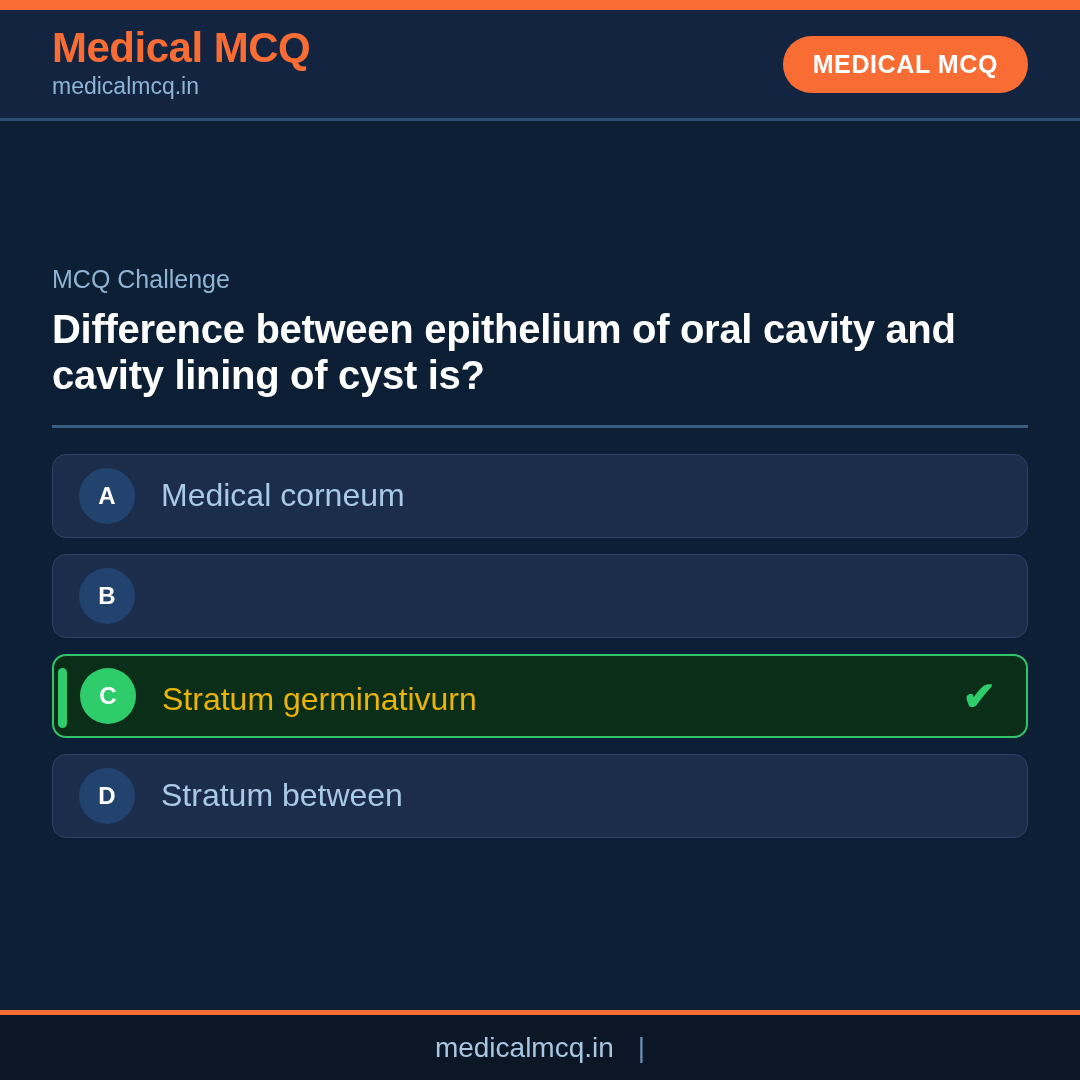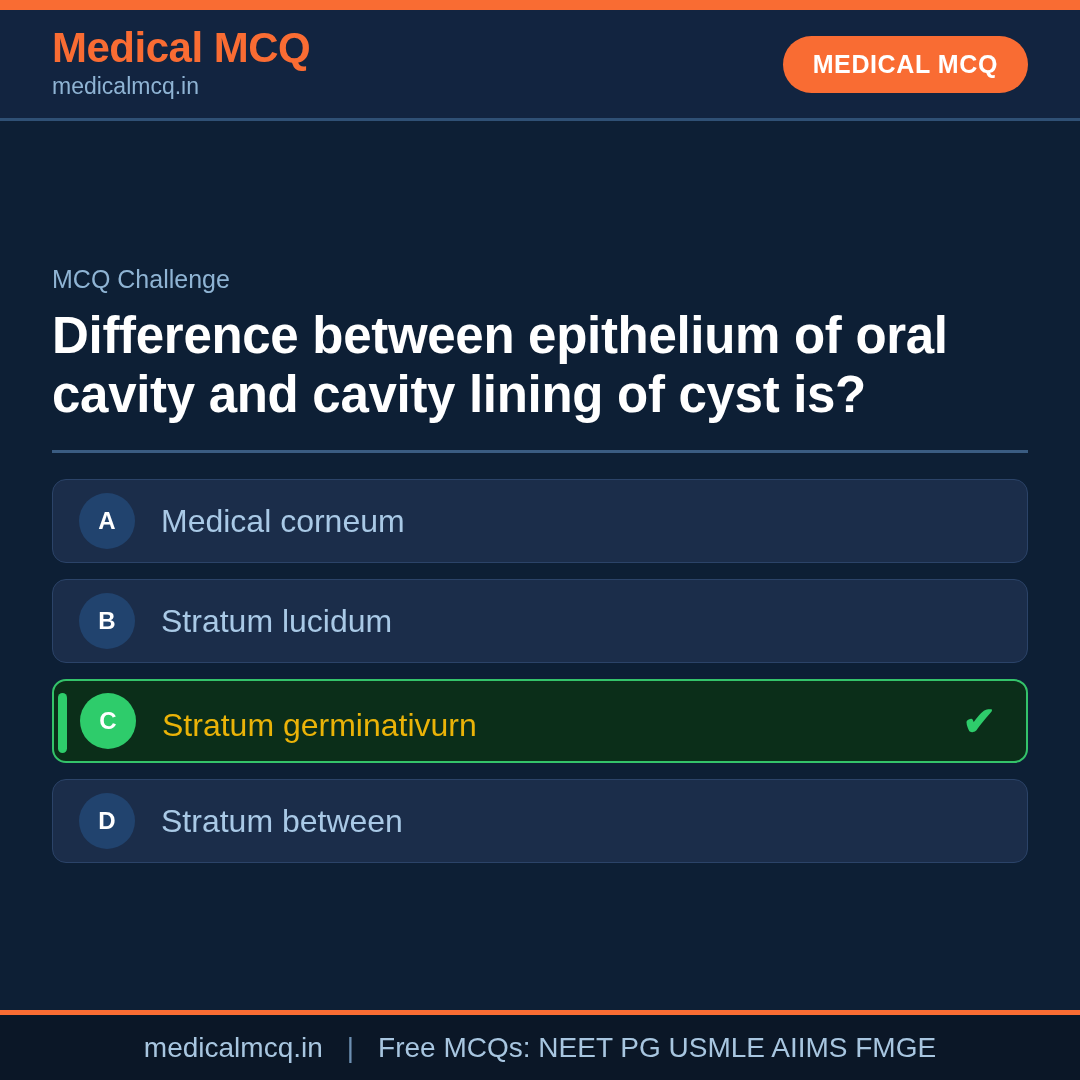--- a/index.html
+++ b/index.html
@@ -52,21 +52,21 @@
     position:absolute; top:124px; left:0; width:982px; height:886px;
     background:#0d1f35;
   }
   .content{
     position:absolute; left:52px; top:140px; width:976px;
   }
   .eyebrow{
     font-size:25px; color:#8fb4d4; line-height:1.2; margin-bottom:12px;
   }
   .question{
-    font-size:51px; font-weight:bold; color:#ffffff;
+    font-size:40px; font-weight:bold; color:#ffffff;
     line-height:1.16; letter-spacing:-0.3px;
     max-width:976px;
   }
   .divider{
     margin-top:26px; width:976px; height:3px; background:#3a5c82;
   }
 
   
   .options{ margin-top:26px; display:flex; flex-direction:column; gap:16px; }
   .option{
@@ -146,21 +146,20 @@
 
     <div class="options">
 
       <div class="option">
         <div class="opt-badge">A</div>
         <div class="opt-text">Medical corneum</div>
       </div>
 
       <div class="option">
         <div class="opt-badge">B</div>
-        <div class="opt-text">Stratum lucidum</div>
       </div>
 
       <div class="option correct">
         <div class="accent-bar"></div>
         <div class="opt-badge">C</div>
         <div class="opt-text">Stratum germinativurn</div>
         <div class="check">✔</div>
       </div>
 
       <div class="option">
@@ -169,14 +168,13 @@
       </div>
 
     </div>
   </div>
 </div>
 
 <div class="footer-accent"></div>
 <div class="footer">
   <span class="footer-text">medicalmcq.in</span>
   <span class="footer-sep">|</span>
-  <span class="footer-tags">Free MCQs: NEET PG  USMLE  AIIMS  FMGE</span>
 </div>
 
 </body></html>

